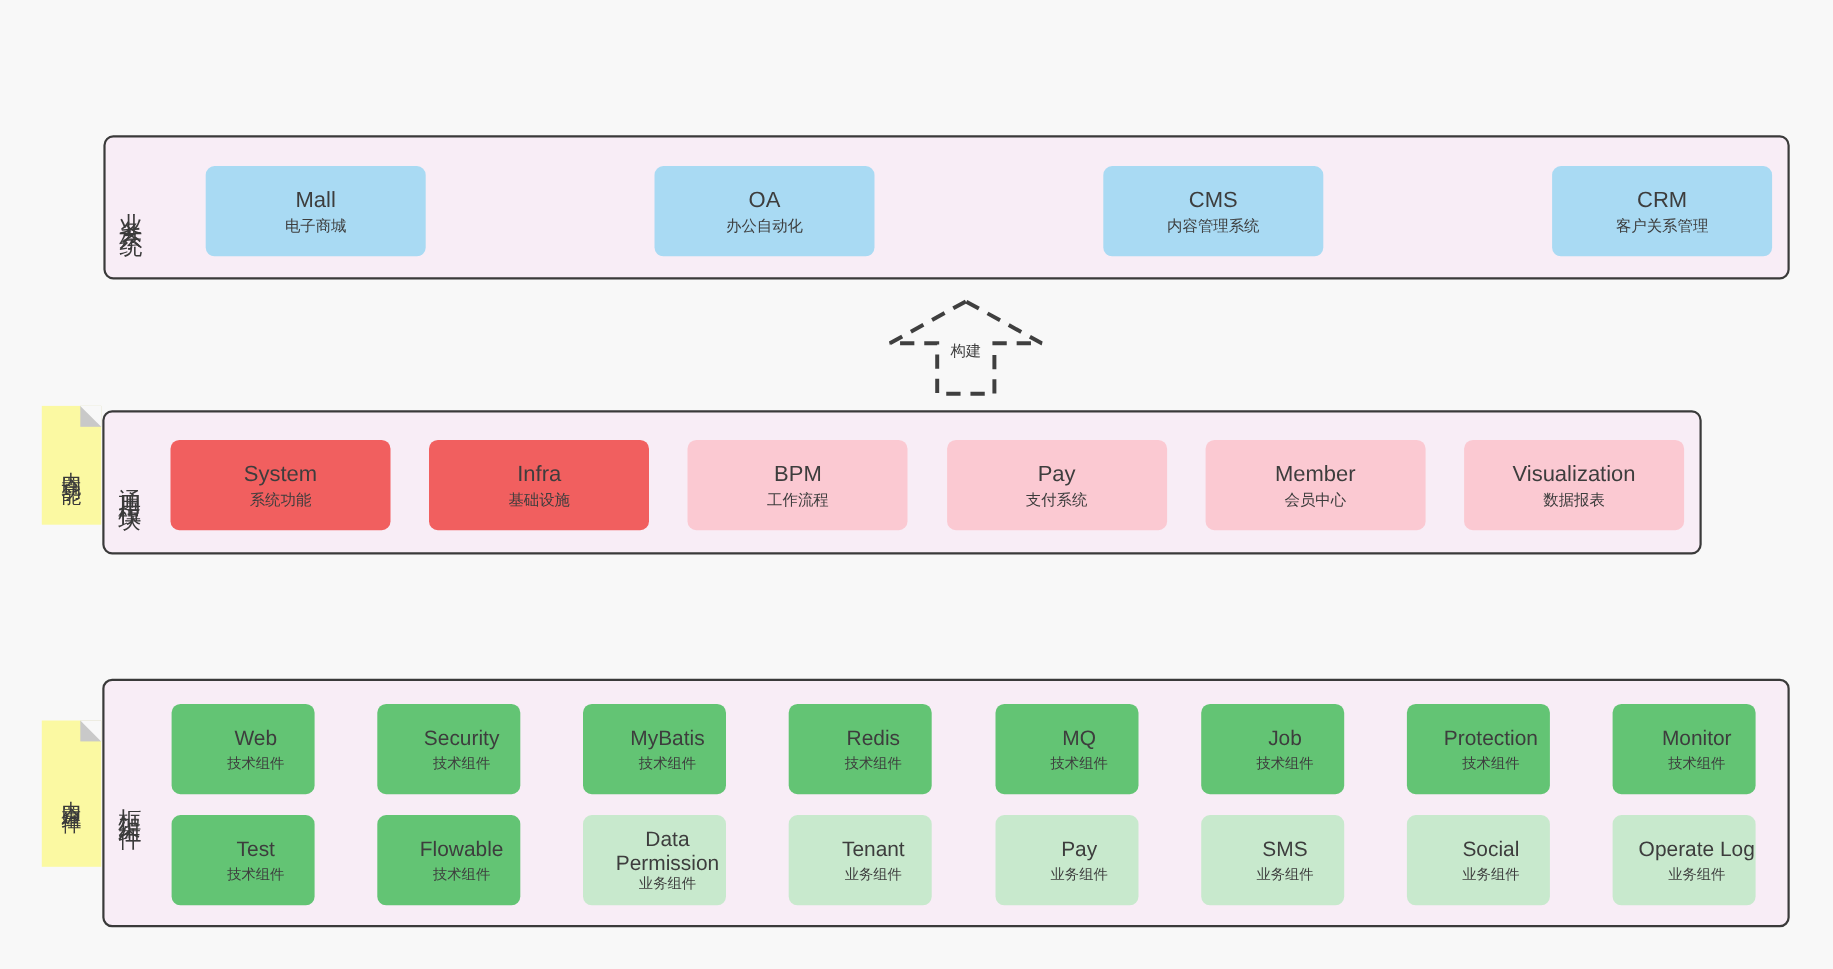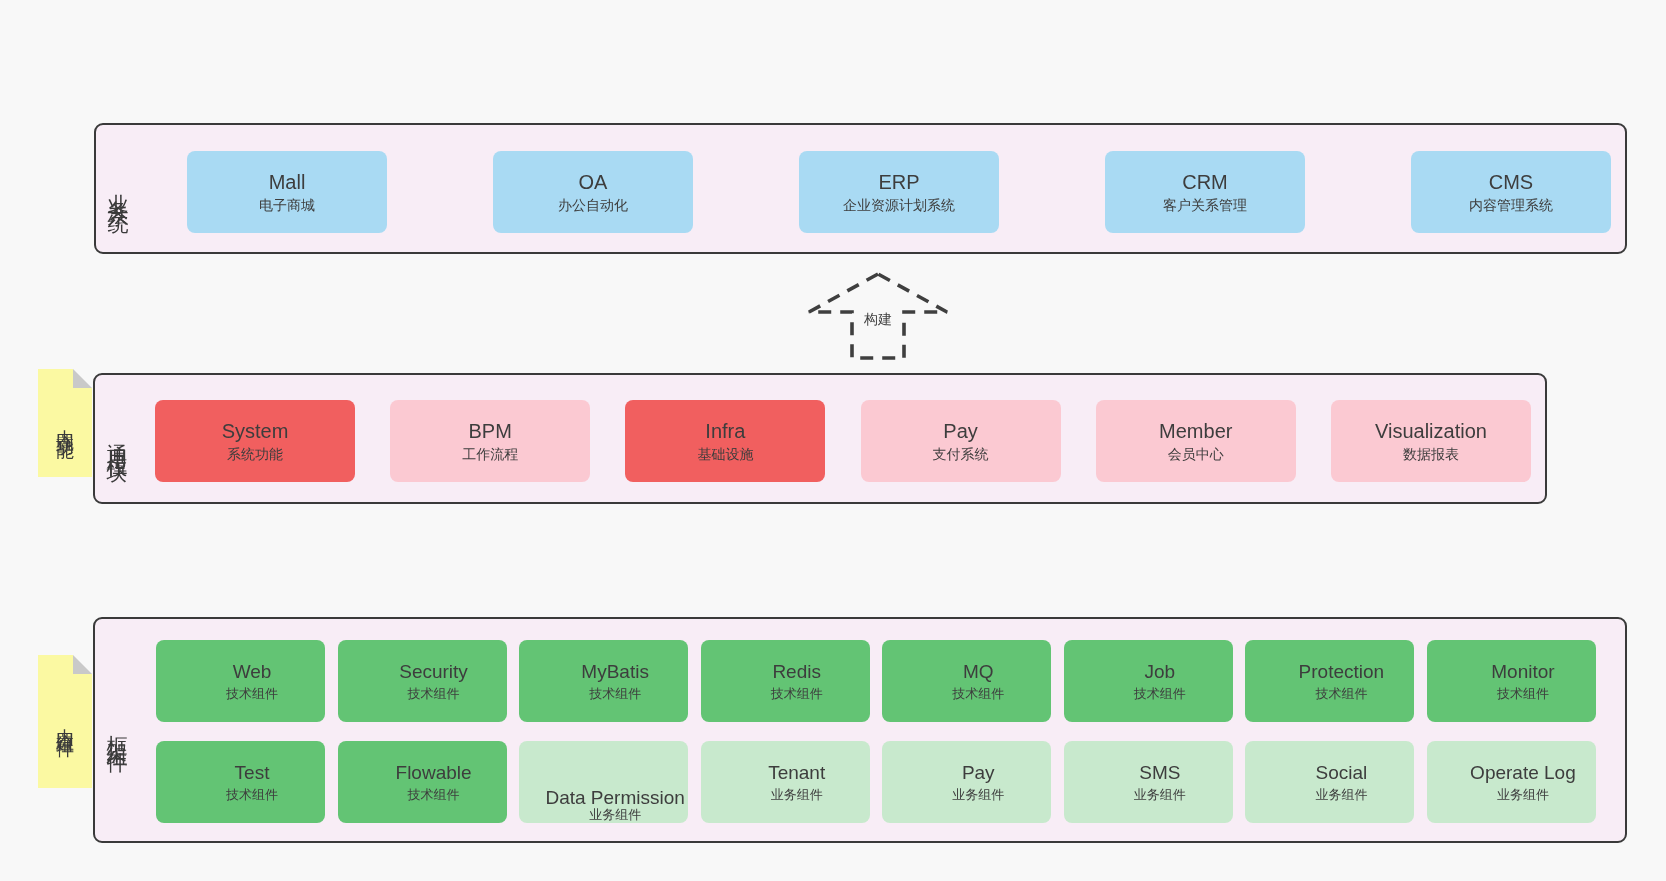--- a/index.html
+++ b/index.html
@@ -48,26 +48,26 @@
   .r-m{left:60px;right:14px;top:25px;height:82px;}
   .r-c1{left:61px;right:29px;top:21px;height:82px;}
   .r-c2{left:61px;right:29px;top:122px;height:82px;}
 
   .box{
     height:82px;border-radius:8px;
     display:flex;flex-direction:column;align-items:center;justify-content:center;
     text-align:center;line-height:1.35;
   }
   .w200{width:200px;}
-  .w150{width:169px;padding-left:23px;}
+  .w150{width:130px;padding-left:23px;}
   .box .en{font-size:20px;}
   .box .zh{font-size:14px;}
   .r-c1 .box .en,.r-c2 .box .en{font-size:19px;}
   .r-c1 .box .zh,.r-c2 .box .zh{font-size:13px;}
-  .box.tight{line-height:1.12;justify-content:flex-end;}
+  .box.tight{line-height:1.12;}
   .v-blue{background:var(--blue);}
   .v-red{background:var(--red);}
   .v-pink{background:var(--pink);}
   .v-green{background:var(--green);}
   .v-green-light{background:var(--green-light);}
 
   
   .tag{
     position:absolute;width:54px;background:var(--yellow);
     display:flex;align-items:center;justify-content:center;z-index:2;
@@ -111,30 +111,26 @@
     <div class="boxes r-b">
       <div class="box w200 v-blue">
         <div class="en">Mall</div>
         <div class="zh">电子商城</div>
       </div>
       <div class="box w200 v-blue">
         <div class="en">OA</div>
         <div class="zh">办公自动化</div>
       </div>
       <div class="box w200 v-blue">
-        <div class="en">ERP</div>
-        <div class="zh">企业资源计划系统</div>
+        <div class="en">CMS</div>
+        <div class="zh">内容管理系统</div>
       </div>
       <div class="box w200 v-blue">
         <div class="en">CRM</div>
         <div class="zh">客户关系管理</div>
-      </div>
-      <div class="box w200 v-blue">
-        <div class="en">CMS</div>
-        <div class="zh">内容管理系统</div>
       </div>
     </div>
   </section>
 
   <div class="arrow a-build">
     <svg viewBox="0 0 144 90" aria-hidden="true">
       <path d="M72 3 L3 41 L46 41 L46 87 L98 87 L98 41 L141 41 Z"></path>
     </svg>
     <span class="arrow-label">构建</span>
   </div>
@@ -144,27 +140,27 @@
   </div>
   <section class="panel p-modules">
     <div class="panel-label">
       <span>通用模块</span>
     </div>
     <div class="boxes r-m">
       <div class="box w200 v-red">
         <div class="en">System</div>
         <div class="zh">系统功能</div>
       </div>
-      <div class="box w200 v-pink">
-        <div class="en">BPM</div>
-        <div class="zh">工作流程</div>
-      </div>
       <div class="box w200 v-red">
         <div class="en">Infra</div>
         <div class="zh">基础设施</div>
+      </div>
+      <div class="box w200 v-pink">
+        <div class="en">BPM</div>
+        <div class="zh">工作流程</div>
       </div>
       <div class="box w200 v-pink">
         <div class="en">Pay</div>
         <div class="zh">支付系统</div>
       </div>
       <div class="box w200 v-pink">
         <div class="en">Member</div>
         <div class="zh">会员中心</div>
       </div>
       <div class="box w200 v-pink">

